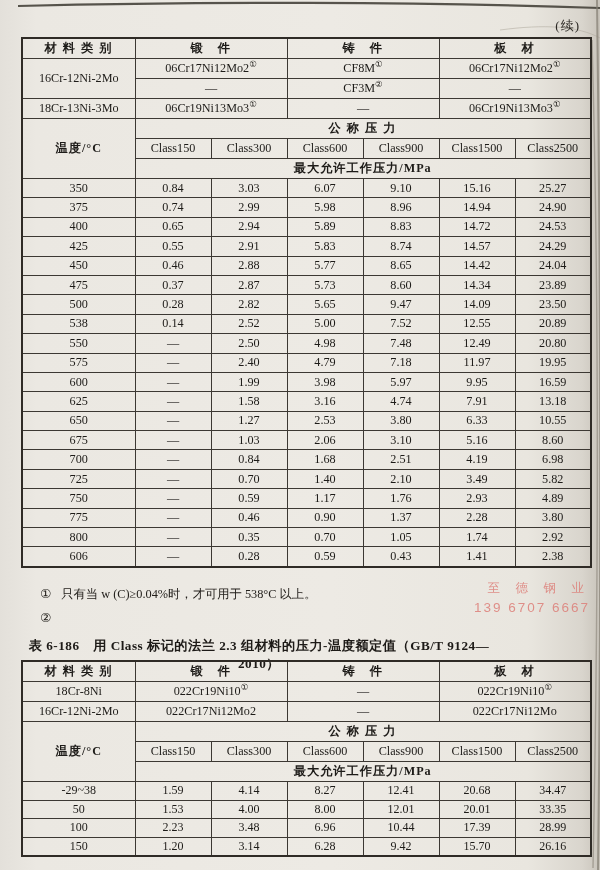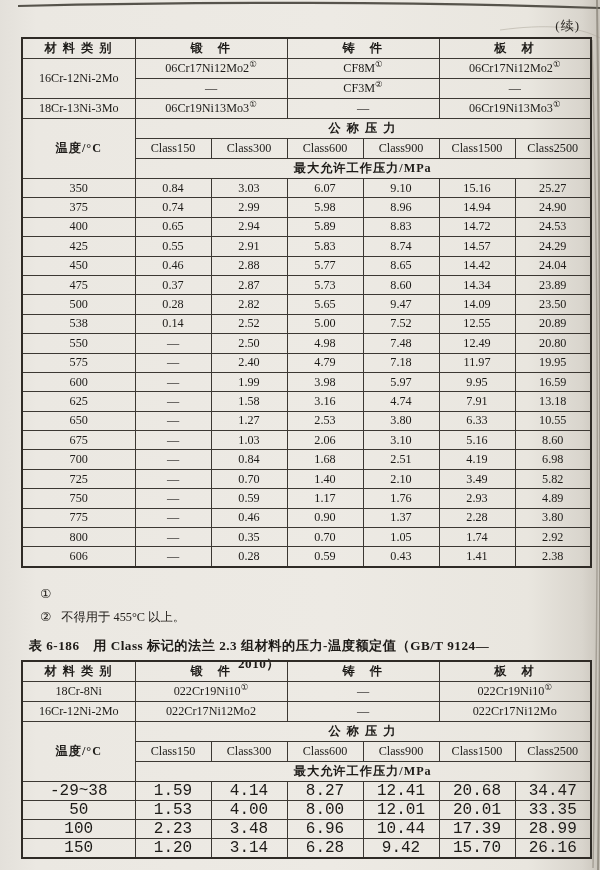--- a/index.html
+++ b/index.html
@@ -36,21 +36,21 @@
   .t2{top:660px;}
   .c-temp{width:113px;}
   .c-class{width:76px;}
   .head-sec td{height:19px;}
   .zh{font-size:12.5px;letter-spacing:1.5px;font-weight:bold;font-family:"Liberation Serif","DejaVu Sans",serif;}
   .zh-light{font-size:12.3px;letter-spacing:1px;font-weight:bold;}
   .grade{font-size:12px;letter-spacing:0;}
   .cls{font-size:11.8px;letter-spacing:0;}
   sup.fnref{font-size:8.5px;line-height:0;vertical-align:super;letter-spacing:0;}
   .t1 tbody[data-rows] td{height:18.4px;font-size:12.2px;}
-  .t2 tbody[data-rows] td{height:17.6px;font-size:16px;font-family:Liberation Mono, monospace;}
+  .t2 tbody[data-rows] td{height:17.6px;font-size:12px;}
   .footnotes{
     position:absolute;left:40px;top:586px;width:430px;
     font-size:12.3px;color:#24211d;
   }
   .fn{margin-bottom:7px;display:flex;align-items:baseline;}
   .fnm{margin-right:10px;font-size:12.5px;}
   .t2title{
     position:absolute;left:11px;top:637px;width:496px;
     text-align:center;font-weight:bold;font-size:13.2px;
     letter-spacing:0.5px;color:#1d1a17;
@@ -307,27 +307,31 @@
           <td>0.43</td>
           <td>1.41</td>
           <td>2.38</td>
         </tr>
       </tbody>
   </table>
 
   <div class="footnotes">
     <div class="fn">
       <span class="fnm">①</span>
+      <span>只有当 w (C)≥0.04%时，才可用于 538°C 以上。</span>
     </div>
     <div class="fn">
       <span class="fnm">②</span>
-      <span>不得用于 455°C 以上。</span>
     </div>
   </div>
 
+  <div class="watermark">
+    <div class="wm1">至 德 钢 业</div>
+    <div class="wm2">139 6707 6667</div>
+  </div>
 
   <div class="t2title">表 6-186　用 Class 标记的法兰 2.3 组材料的压力-温度额定值（GB/T 9124—2010）</div>
 
   <table class="grid t2">
     <colgroup>
       <col class="c-temp">
         <col class="c-class">
         <col class="c-class">
         <col class="c-class">
         <col class="c-class">

